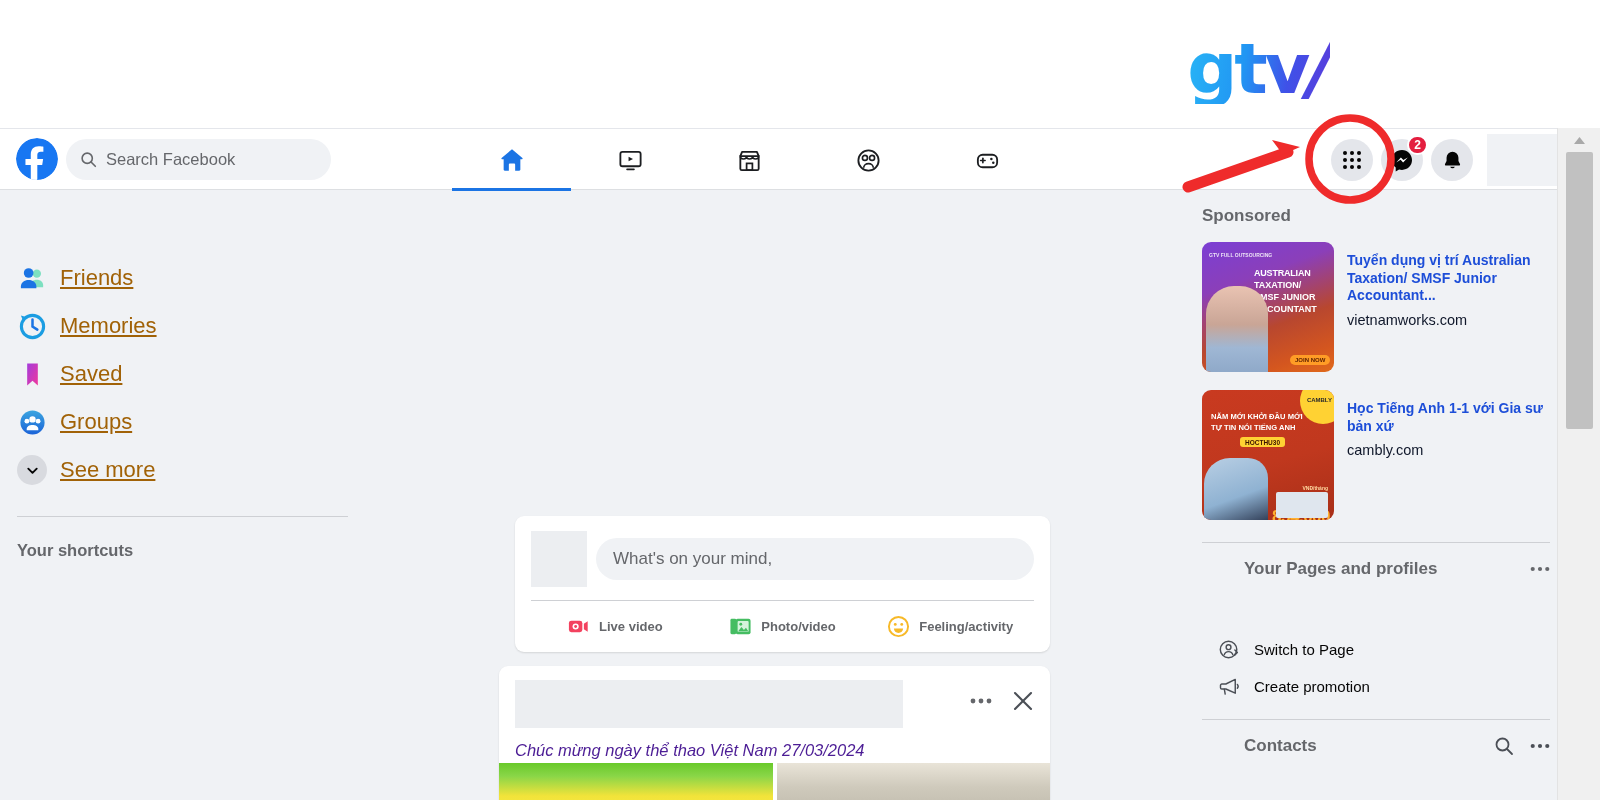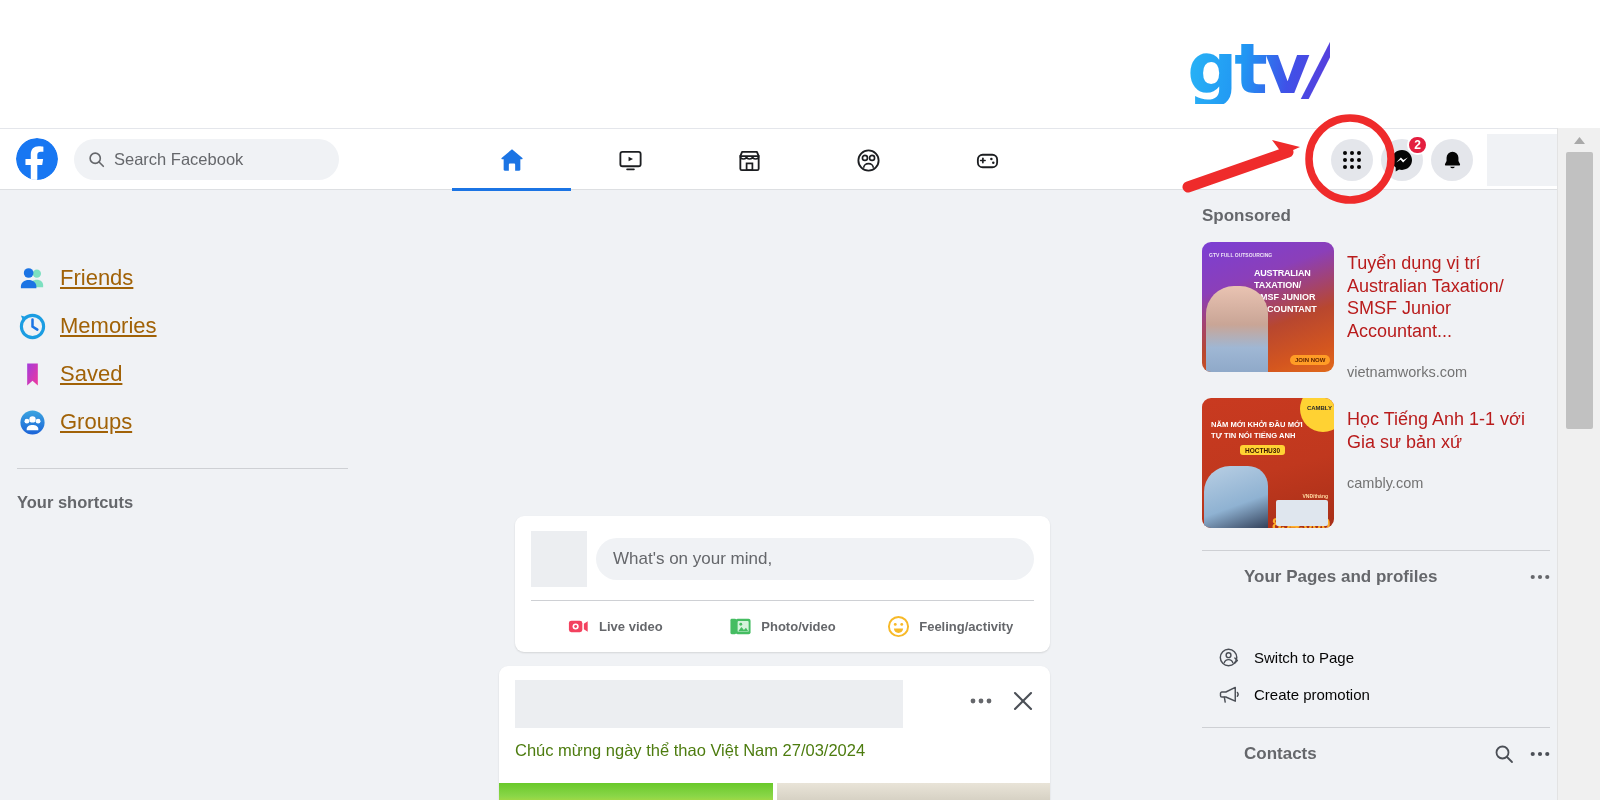--- a/index.html
+++ b/index.html
@@ -33,21 +33,21 @@
 
   
   .fb-header {
     position: absolute; left: 0; top: 128px; width: 1557px; height: 62px;
     background: #ffffff;
     border-bottom: 1px solid #dddfe2;
     border-top: 1px solid #e4e6eb;
     display: flex; align-items: center;
     z-index: 5;
   }
-  .hdr-left { display: flex; align-items: center; padding-left: 16px; gap: 16px; }
+  .hdr-left { display: flex; align-items: center; padding-left: 16px; gap: 8px; }
   .fb-logo { width: 42px; height: 42px; border-radius: 50%; display:block; }
   .search-pill {
     display: flex; align-items: center; gap: 9px;
     width: 265px; height: 41px;
     background: #f0f2f5; border-radius: 21px; padding: 0 14px;
   }
   .search-pill .ph { color: #65676b; font-size: 16.5px; }
 
   .hdr-center {
     position: absolute; left: 452px; top: 0; height: 62px;
@@ -129,35 +129,35 @@
   .composer-actions { display: flex; height: 51px; align-items: center; }
   .comp-action {
     flex: 1; display: flex; align-items: center; justify-content: center; gap: 9px;
     cursor: pointer; font-size: 13px; color: #65676b; font-weight: 600;
   }
 
   .post-card { margin-top: 14px; padding-top: 14px; overflow: hidden; }
   .post-head { display: flex; align-items: flex-start; padding: 0 16px; }
   .post-head-ph { width: 388px; height: 48px; background: #eceef1; }
   .post-head-ctrls { margin-left: auto; display: flex; align-items: center; gap: 20px; padding-top: 10px; }
-  .post-text { font-size: 16.5px; color: #4d7c0f; padding: 13px 16px 23px 16px; }
+  .post-text { font-size: 16.5px; color: #4c1d95; padding: 13px 16px 3px 16px; font-style: italic; }
   .post-photos { display: flex; gap: 4px; height: 60px; }
   .photo-a { flex: 1; background:
       linear-gradient(180deg,#69c92a 0%, #8ad648 22%, #f2e33a 55%, #f7ef4a 100%); }
   .photo-b { flex: 1; background:
       linear-gradient(180deg,#e9e4d8 0%, #cfcabc 40%, #b9b4a6 100%); }
 
   
   .rail { position: absolute; left: 1196px; top: 0; width: 360px; padding-top: 16px; }
   .rail-title { font-size: 17px; color: #65676b; font-weight: 600; padding: 0 0 8px 6px; }
   .ad { display: flex; gap: 13px; padding: 8px 6px 10px 6px; cursor: pointer; }
   .ad-thumb { width: 132px; height: 130px; border-radius: 9px; flex: none; overflow: hidden; position: relative; }
   .ad-body { padding-top: 10px; }
-  .ad-title { font-size: 18px; line-height: 1.25; color: #b91c1c; font-weight: 400; }
-  .ad-url { font-size: 14.5px; color: #737373; margin-top: 22px; }
+  .ad-title { font-size: 14px; line-height: 1.25; color: #1d4ed8; font-weight: 700; }
+  .ad-url { font-size: 14.5px; color: #0f172a; margin-top: 7px; }
 
   .ad1 { background: linear-gradient(160deg,#7b3fd4 0%, #8b3fb9 30%, #b8472f 62%, #d4561f 85%, #e06a1b 100%); }
   .ad2 { background: linear-gradient(165deg,#c93a20 0%, #c0381e 55%, #a82f18 100%); }
   .ad-txt { position: absolute; color: #fff; font-weight: 700; }
 
   .rail-divider { height: 1px; background: #ced0d4; margin: 12px 6px 0 6px; }
   .rail-section-head {
     display: flex; align-items: center; padding: 16px 6px 0 6px; margin-left: 42px;
   }
   .rail-section-head .t { font-size: 17px; color: #65676b; font-weight: 600; }
@@ -347,20 +347,30 @@
             <circle cx="15" cy="11.8" r="3.3" fill="#fff"></circle>
             <circle cx="9.2" cy="13.6" r="2.5" fill="#fff"></circle>
             <circle cx="20.8" cy="13.6" r="2.5" fill="#fff"></circle>
             <path d="M9 21.7c0-2.5 2.7-4.1 6-4.1s6 1.6 6 4.1v1.4H9z" fill="#fff"></path>
           </svg>
         </div>
         <div class="side-label">Groups</div>
       </div>
 
 
+      <div class="side-item">
+        <div class="side-icon">
+          <div class="see-more-circle">
+            <svg width="15" height="15" viewBox="0 0 16 16">
+              <path d="M3.5 6 8 10.5 12.5 6" fill="none" stroke="#050505" stroke-width="2" stroke-linecap="round" stroke-linejoin="round"></path>
+            </svg>
+          </div>
+        </div>
+        <div class="side-label">See more</div>
+      </div>
 
       <div class="side-divider"></div>
       <div class="shortcuts-title">Your shortcuts</div>
     </div>
 
     <div class="feed">
 
       <div class="card composer">
         <div class="composer-top">
           <div class="avatar-ph"></div>

